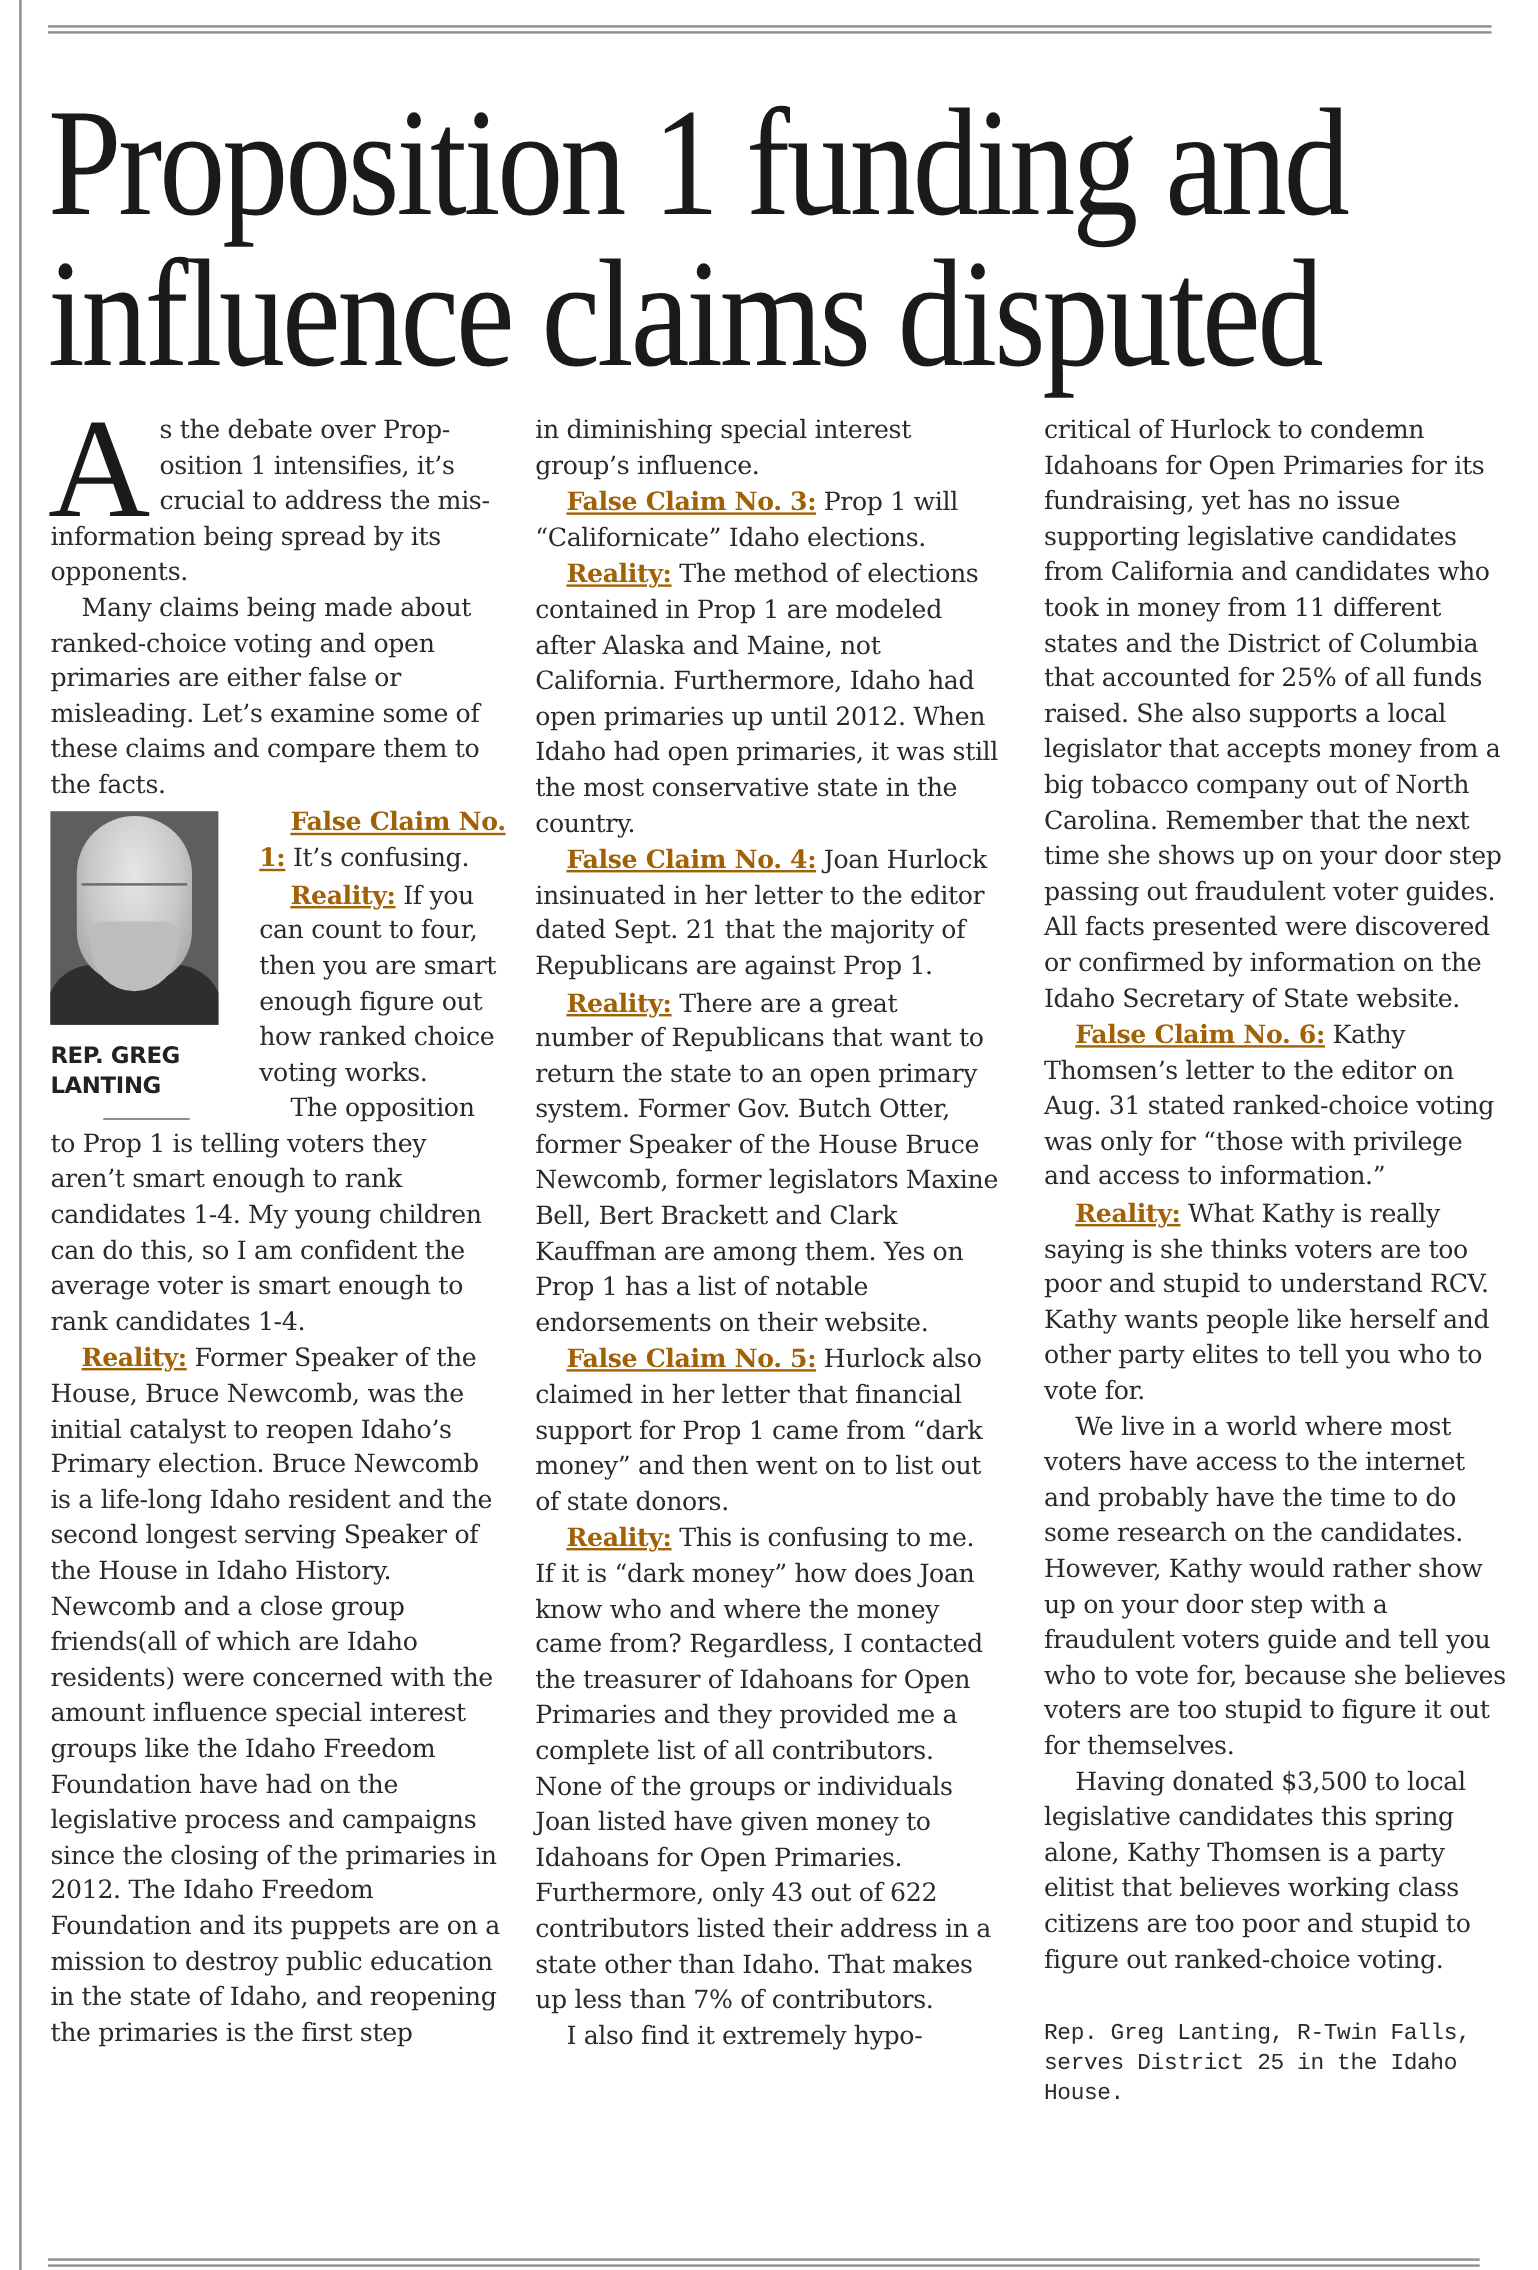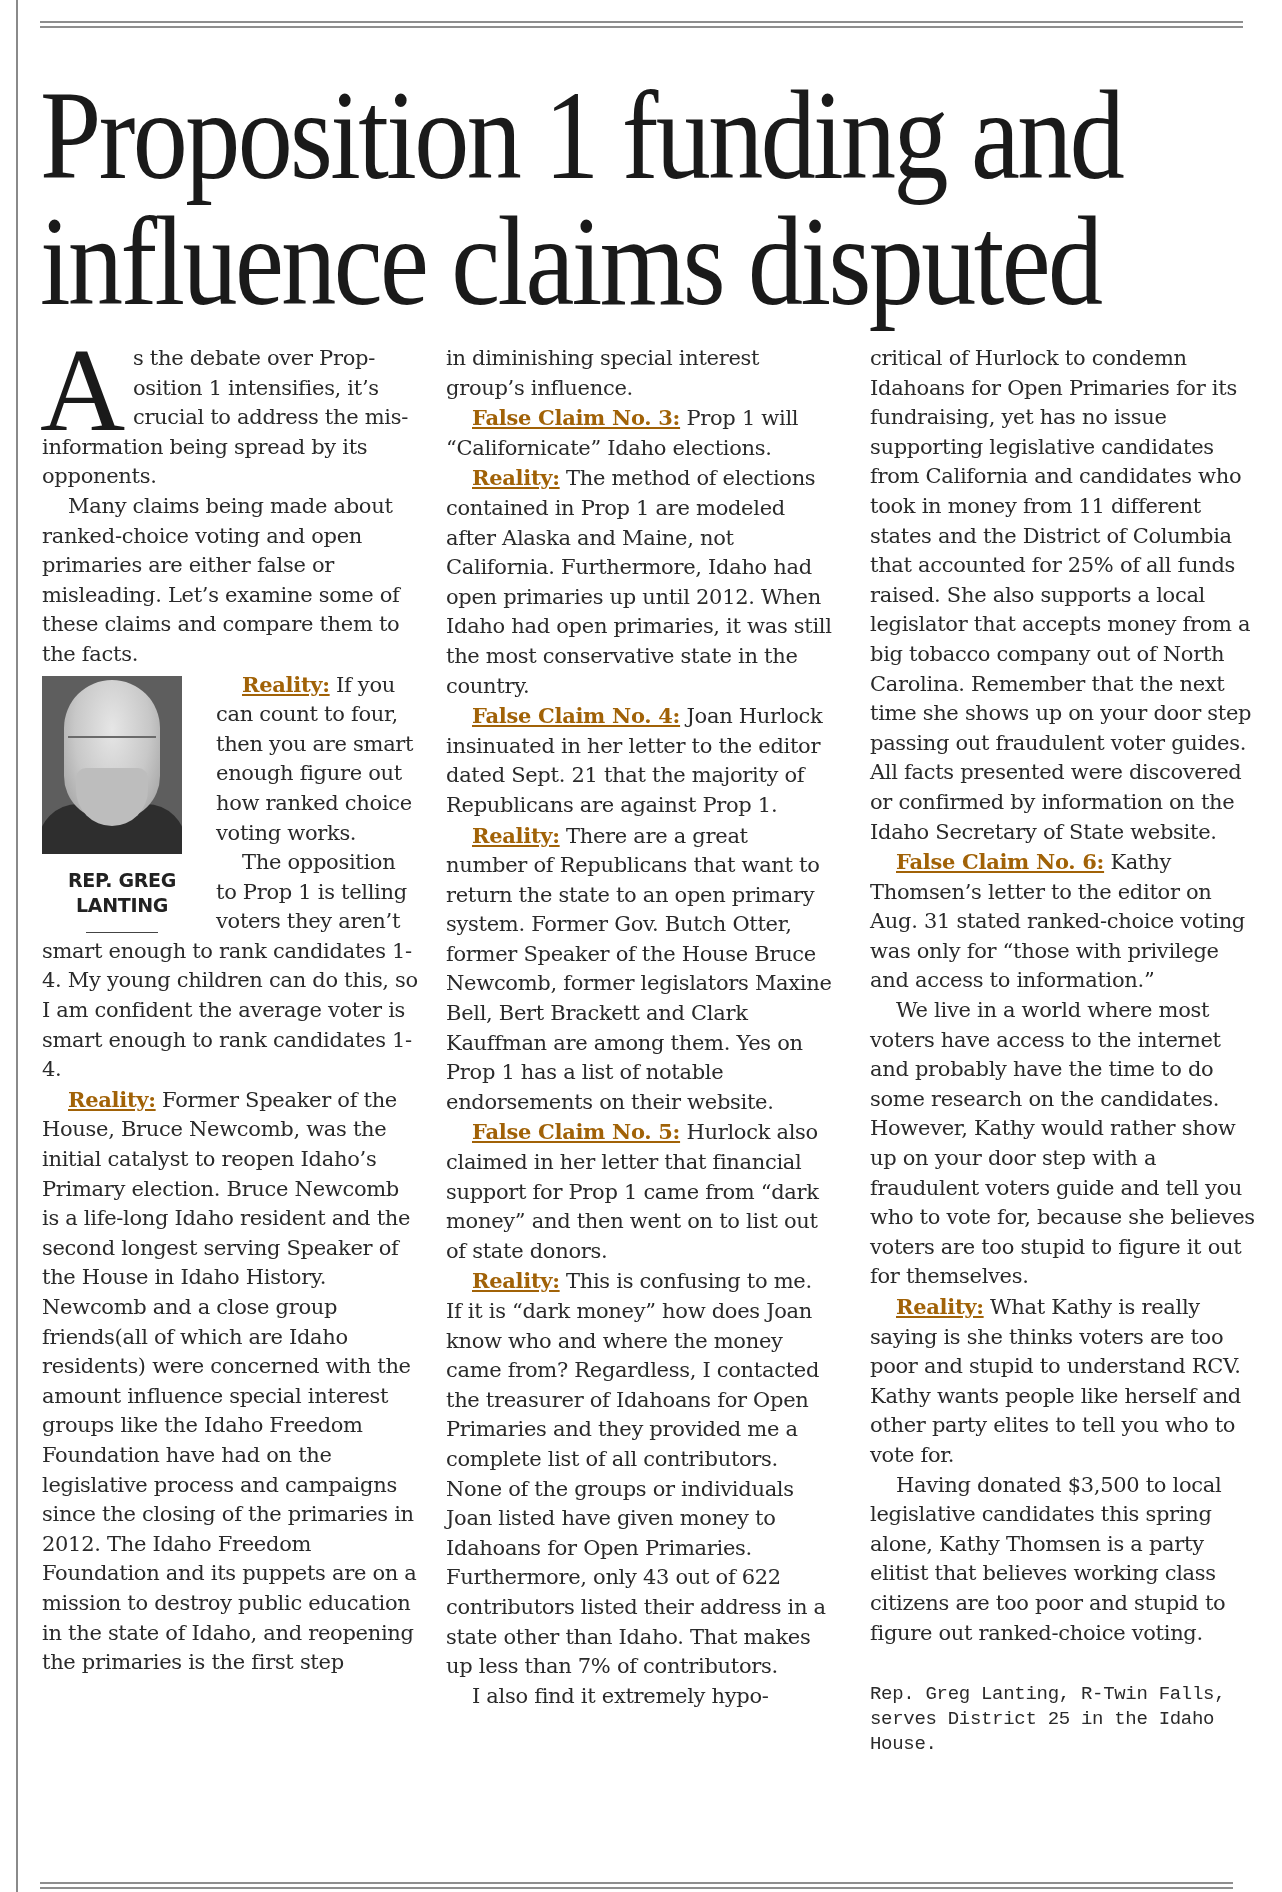--- a/index.html
+++ b/index.html
@@ -18,21 +18,21 @@
       font-size: 21px; line-height: 29.6px; color: #2a2a2a; letter-spacing: -0.3px; }
     .col p { margin: 0; text-indent: 26px; }
     .col p.noindent { text-indent: 0; }
     .col b { color: #a16207; text-decoration: underline; }
     .col1 { left: 42px; width: 380px; }
     .col2 { left: 446px; width: 386px; }
     .col3 { left: 870px; width: 390px; }
 
     .dropcap { float: left; font-family: "Liberation Serif", serif; font-size: 118px; line-height: 86px;
       margin: 4px 8px -4px -2px; color: #1a1a1a; }
-    .mugshot-box { float: left; width: 160px; margin: 6px 14px 0 0; text-align: center; }
+    .mugshot-box { float: left; width: 160px; margin: 6px 14px 0 0; }
     .mugshot { width: 140px; height: 178px; background: #5e5e5e; position: relative; overflow: hidden; margin-left: 0; }
     .mug-head { position: absolute; left: 22px; top: 4px; width: 96px; height: 140px; border-radius: 48px 48px 44px 44px;
       background: radial-gradient(ellipse at 50% 35%, #e6e6e6 0%, #c8c8c8 55%, #9a9a9a 100%); }
     .mug-body { position: absolute; left: -4px; top: 128px; width: 148px; height: 70px; border-radius: 40px 40px 0 0; background: #2e2e2e; }
     .mug-beard { position: absolute; left: 34px; top: 92px; width: 72px; height: 58px; border-radius: 10px 10px 36px 36px; background: #bdbdbd; }
     .mug-glasses { position: absolute; left: 26px; top: 60px; width: 88px; height: 2px; background: #6a6a6a; }
     .byline-name { font-family: "DejaVu Sans", "Liberation Sans", sans-serif; font-weight: bold; font-size: 19px;
       line-height: 25px; color: #222; margin-top: 14px; letter-spacing: -0.3px; }
     .byline-rule { width: 72px; height: 1px; background: #444; margin: 14px auto 0; }
     .tagline { font-family: Liberation Mono, monospace; font-size: 19px; line-height: 25px;
@@ -63,39 +63,40 @@
       <div class="mug-beard"></div>
       <div class="mug-glasses"></div>
     </div>
     <div class="byline-name">
       <span>REP. GREG</span><br>
       <span>LANTING</span>
     </div>
     <div class="byline-rule"></div>
   </div>
 
+  <p><b>False Claim No. 1:</b><span> It’s confus­ing.</span></p>
   <p><b>Reality:</b><span> If you can count to four, then you are smart enough figure out how ranked choice voting works.</span></p>
   <p><span>The opposition to Prop 1 is telling voters they aren’t smart enough to rank candidates 1-4. My young children can do this, so I am confident the average voter is smart enough to rank candidates 1-4.</span></p>
   <p><b>Reality:</b><span> Former Speaker of the House, Bruce Newcomb, was the initial catalyst to reopen Idaho’s Primary election. Bruce Newcomb is a life-long Idaho resident and the second longest serving Speaker of the House in Idaho History. Newcomb and a close group friends(all of which are Idaho residents) were con­cerned with the amount influ­ence special interest groups like the Idaho Freedom Foundation have had on the legislative pro­cess and campaigns since the closing of the primaries in 2012. The Idaho Freedom Foundation and its puppets are on a mission to destroy public education in the state of Idaho, and reopening the primaries is the first step</span></p>
 </div>
 
 <div class="col col2">
   <p class="noindent"><span>in diminishing special interest group’s influence.</span></p>
   <p><b>False Claim No. 3:</b><span> Prop 1 will “Californicate” Idaho elections.</span></p>
   <p><b>Reality:</b><span> The method of elec­tions contained in Prop 1 are modeled after Alaska and Maine, not California. Furthermore, Idaho had open primaries up until 2012. When Idaho had open primaries, it was still the most conservative state in the country.</span></p>
   <p><b>False Claim No. 4:</b><span> Joan Hurlock insinuated in her letter to the editor dated Sept. 21 that the majority of Republicans are against Prop 1.</span></p>
   <p><b>Reality:</b><span> There are a great number of Republicans that want to return the state to an open primary system. For­mer Gov. Butch Otter, former Speaker of the House Bruce Newcomb, former legislators Maxine Bell, Bert Brackett and Clark Kauffman are among them. Yes on Prop 1 has a list of notable endorsements on their website.</span></p>
   <p><b>False Claim No. 5:</b><span> Hurlock also claimed in her letter that financial support for Prop 1 came from “dark money” and then went on to list out of state do­nors.</span></p>
   <p><b>Reality:</b><span> This is confusing to me. If it is “dark money” how does Joan know who and where the money came from? Regard­less, I contacted the treasurer of Idahoans for Open Primaries and they provided me a complete list of all contributors. None of the groups or individuals Joan listed have given money to Idahoans for Open Primaries. Furthermore, only 43 out of 622 contributors listed their address in a state other than Idaho. That makes up less than 7% of con­tributors.</span></p>
   <p><span>I also find it extremely hypo-</span></p>
 </div>
 
 <div class="col col3">
   <p class="noindent"><span>critical of Hurlock to condemn Idahoans for Open Primaries for its fundraising, yet has no issue supporting legislative candi­dates from California and candi­dates who took in money from 11 different states and the District of Columbia that accounted for 25% of all funds raised. She also supports a local legislator that accepts money from a big tobacco company out of North Carolina. Remember that the next time she shows up on your door step passing out fraudulent voter guides. All facts presented were discovered or confirmed by information on the Idaho Secre­tary of State website.</span></p>
   <p><b>False Claim No. 6:</b><span> Kathy Thomsen’s letter to the editor on Aug. 31 stated ranked-choice voting was only for “those with privilege and access to informa­tion.”</span></p>
+  <p><b>Reality:</b><span> What Kathy is really saying is she thinks voters are too poor and stupid to under­stand RCV. Kathy wants people like herself and other party elites to tell you who to vote for.</span></p>
   <p><span>We live in a world where most voters have access to the internet and probably have the time to do some research on the candidates. However, Kathy would rather show up on your door step with a fraudulent voters guide and tell you who to vote for, because she believes voters are too stupid to figure it out for themselves.</span></p>
-  <p><b>Reality:</b><span> What Kathy is really saying is she thinks voters are too poor and stupid to under­stand RCV. Kathy wants people like herself and other party elites to tell you who to vote for.</span></p>
   <p><span>Having donated $3,500 to local legislative candidates this spring alone, Kathy Thomsen is a party elitist that believes working class citizens are too poor and stupid to figure out ranked-choice voting.</span></p>
   <p class="tagline"><span>Rep. Greg Lanting, R-Twin Falls, serves District 25 in the Idaho House.</span></p>
 </div>
 
 <div class="rule bot1"></div>
 <div class="rule bot2"></div>
 
 </body></html>

